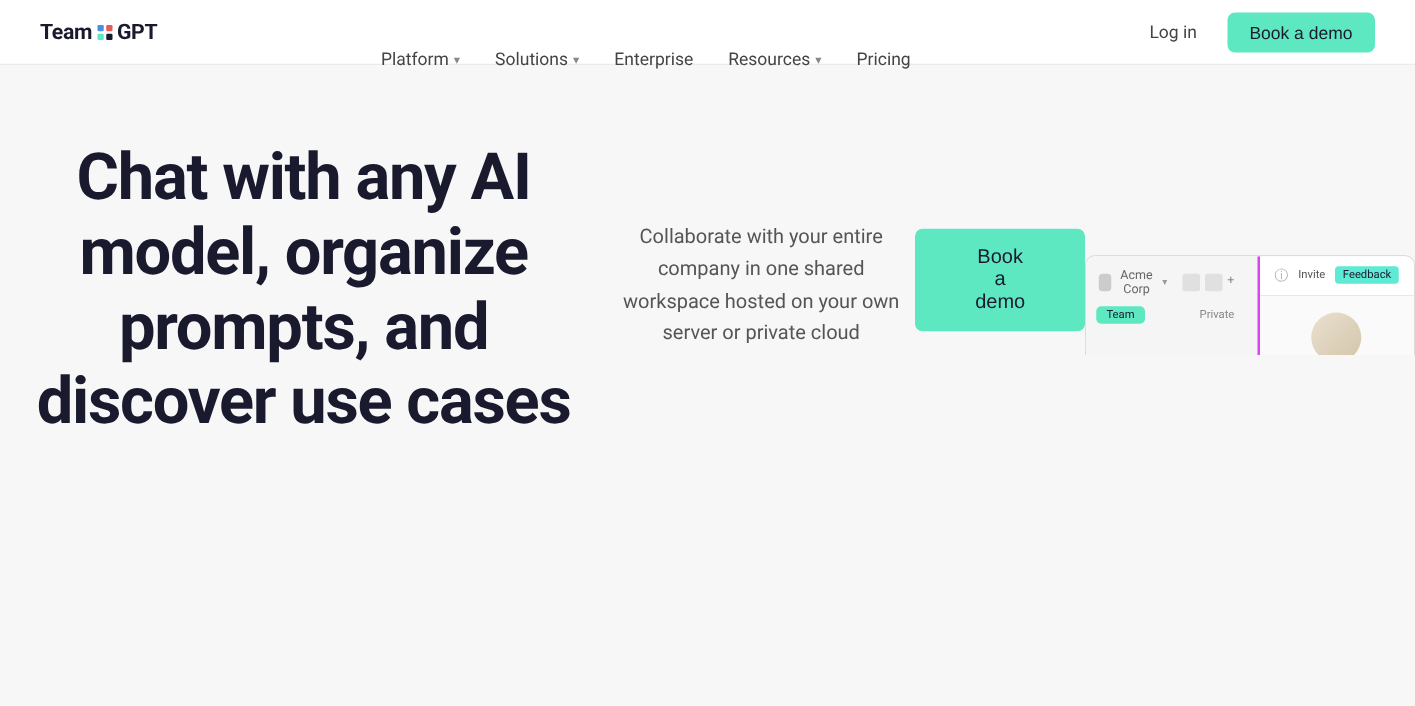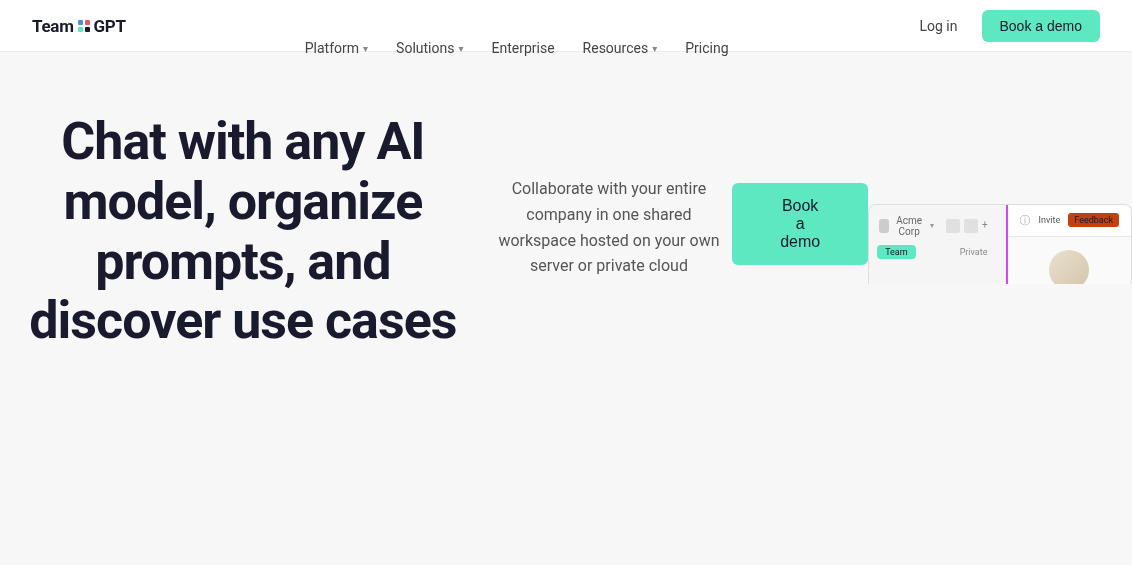--- a/index.html
+++ b/index.html
@@ -226,21 +226,21 @@
       color: #aaa;
     }
 
     .preview-invite-btn {
       font-size: 9px;
       color: #555;
     }
 
     .preview-feedback-btn {
       font-size: 9px;
-      background: #c2410c;
+      background: #5eead4;
       padding: 2px 6px;
       border-radius: 3px;
       color: #1a1a2e;
     }
 
     .preview-content {
       flex: 1;
       background: #fafafa;
       display: flex;
       align-items: center;

